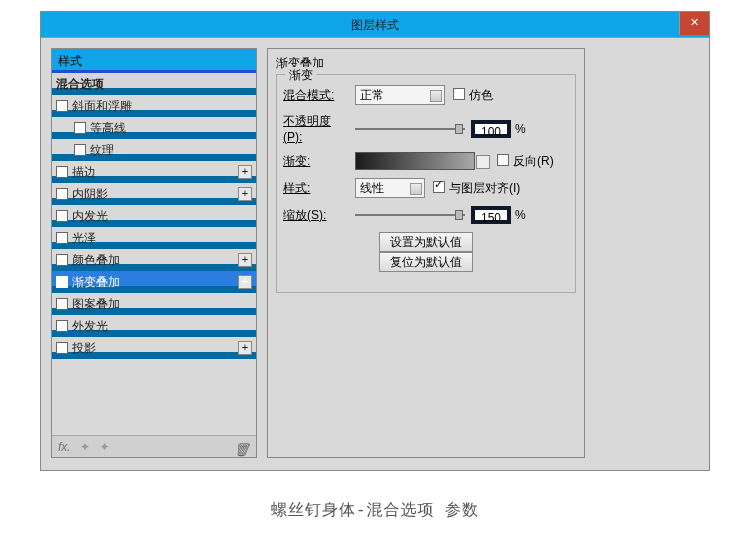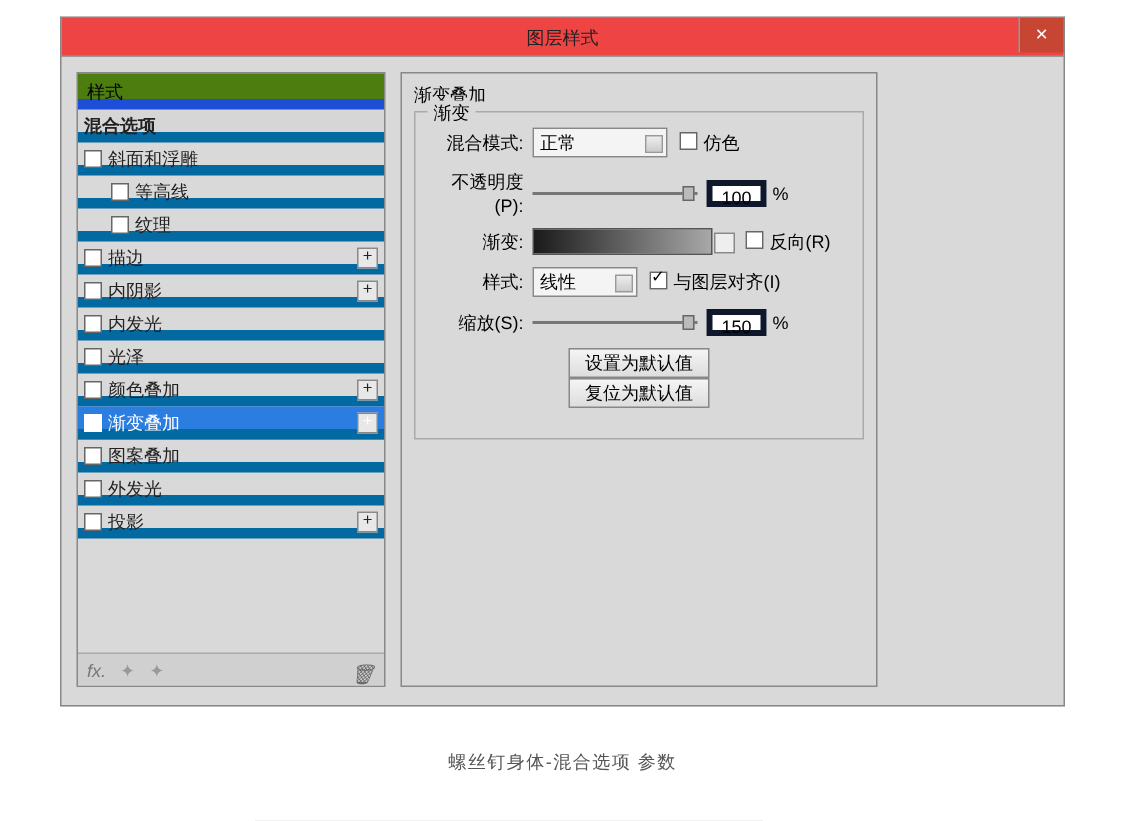--- a/index.html
+++ b/index.html
@@ -1,62 +1,62 @@
 <!DOCTYPE html>
 <html><head>
 <meta charset="utf-8">
 <style>
 * { box-sizing: border-box; margin: 0; padding: 0; font-family: "Microsoft YaHei", SimSun, sans-serif; font-size: 12px; }
 body { background: #fff; }
 .canvas { width: 750px; height: 547px; position: relative; background: #fff; }
 .window { position: absolute; left: 40px; top: 11px; width: 670px; height: 460px; background: #d9d9d9; border: 1px solid #888; }
-.titlebar { height: 26px; background: #ef4444; position: relative; border-bottom: 1px solid #999; }
+.titlebar { height: 26px; background: #0ea5e9; position: relative; border-bottom: 1px solid #999; }
 .title { position: absolute; left: 50%; transform: translateX(-50%); top: 5px; color: #222; }
 .close { position: absolute; right: 0; top: 0; width: 30px; height: 23px; background: #c74633; color: #fff; text-align: center; line-height: 21px; font-size: 14px; border-left: 1px solid #999; }
 .body { position: absolute; left: 10px; top: 36px; right: 10px; bottom: 10px; }
 .left { position: absolute; left: 0; top: 0; width: 206px; height: 410px; border: 1px solid #888; background: #d9d9d9; display: flex; flex-direction: column; }
-.left-header { height: 24px; line-height: 24px; padding-left: 6px; background: #4d7c0f; border-bottom: 7px solid #1d4ed8; }
+.left-header { height: 24px; line-height: 24px; padding-left: 6px; background: #0ea5e9; border-bottom: 3px solid #1d4ed8; }
 .style-list { flex: 1; overflow: hidden; }
 .style-row { height: 22px; line-height: 22px; padding-left: 4px; border-bottom: 7px solid #0369a1; position: relative; color: #222; }
 .style-row.header { font-weight: bold; background: #d6d6d6; }
 .style-row.indent { padding-left: 22px; }
 .style-row.selected { background: #2c7de0; color: #fff; }
 .chk { display: inline-block; width: 12px; height: 12px; border: 1px solid #666; background: #fff; vertical-align: middle; margin-right: 4px; position: relative; top: -1px; }
 .chk.checked::after { content: "✓"; position: absolute; left: 0; top: -4px; font-size: 11px; color: #000; }
 .style-row.selected .chk { border-color: #fff; }
 .style-row.selected .chk.checked::after { color: #fff; }
 .plus { position: absolute; right: 4px; top: 4px; width: 14px; height: 14px; border: 1px solid #888; background: #e8e8e8; text-align: center; line-height: 11px; font-size: 11px; }
 .left-footer { height: 22px; border-top: 1px solid #aaa; background: #d0d0d0; position: relative; padding-left: 6px; line-height: 22px; color: #777; font-style: italic; }
 .left-footer .up, .left-footer .down { display: inline-block; margin-left: 6px; color: #999; font-style: normal; }
 .trash { position: absolute; right: 6px; top: 3px; color: #666; font-size: 13px; }
 .mid { position: absolute; left: 216px; top: 0; width: 318px; height: 410px; border: 1px solid #888; background: #d9d9d9; padding-top: 6px; }
 .mid-title { padding-left: 8px; margin-bottom: 2px; }
 .group { border: 1px solid #aaa; margin: 0 8px; padding: 10px 6px 12px 6px; position: relative; }
 .group-label { position: absolute; top: -8px; left: 8px; background: #d9d9d9; padding: 0 4px; }
 .row { display: flex; align-items: center; margin-bottom: 8px; }
-.label { width: 72px; text-align: right; padding-right: 6px; }
+.label { width: 72px; padding-right: 6px; text-decoration: underline; }
 .select { height: 20px; border: 1px solid #888; background: #f4f4f4; padding: 0 14px 0 4px; position: relative; line-height: 18px; min-width: 70px; display: inline-block; }
 .select::after { content: ""; position: absolute; right: 2px; top: 4px; width: 10px; height: 10px; background: linear-gradient(#eee,#ccc); border: 1px solid #999; }
 .num { width: 40px; height: 18px; border: 4px solid #0f172a; background: #fff; text-align: center; line-height: 16px; display: inline-block; }
 .unit { margin-left: 4px; }
 .slider { flex: 1; height: 14px; position: relative; margin-right: 6px; }
 .slider::before { content: ""; position: absolute; left: 0; right: 0; top: 6px; height: 2px; background: #777; }
 .thumb { position: absolute; top: 2px; width: 8px; height: 10px; background: #bbb; border: 1px solid #666; }
 .grad-bar { width: 120px; height: 18px; border: 1px solid #555; background: linear-gradient(to right, #1a1a1a, #a8a8a8); position: relative; }
 .grad-bar::after { content: ""; position: absolute; right: -16px; top: 2px; width: 12px; height: 12px; border: 1px solid #888; background: #eee; }
 .angle-ctrl { width: 24px; height: 24px; border: 1px solid #666; border-radius: 50%; background: #eee; position: relative; margin-right: 6px; }
 .angle-ctrl::after { content: ""; position: absolute; left: 50%; top: 50%; width: 1px; height: 10px; background: #333; transform-origin: top; transform: rotate(0deg); }
 .btn { height: 20px; border: 1px solid #888; background: linear-gradient(#f5f5f5,#ddd); padding: 0 10px; line-height: 18px; display: inline-block; text-align: center; cursor: default; }
 .right { position: absolute; left: 544px; top: 0; width: 106px; }
 .right .btn { width: 100%; margin-bottom: 6px; }
 .preview-box { margin-top: 6px; }
 .preview-chk { margin-bottom: 4px; padding-left: 8px; }
 .preview { width: 106px; height: 90px; border: 1px solid #888; background: #d0d0d0; display: flex; align-items: center; justify-content: center; }
 .preview-inner { width: 62px; height: 62px; background: linear-gradient(to right, #1c1c1c, #888); }
-.caption { position: absolute; left: 0; right: 0; top: 500px; text-align: center; font-size: 12px; color: #555; letter-spacing: 1px; }
+.caption { position: absolute; left: 0; right: 0; top: 500px; text-align: center; font-size: 16px; color: #555; letter-spacing: 1px; font-family: Liberation Mono, monospace; }
 </style>
 </head>
 <body>
 
 <div class="canvas">
   <div class="window">
     <div class="titlebar">
       <span class="title">图层样式</span>
       <div class="close">×</div>
     </div>

